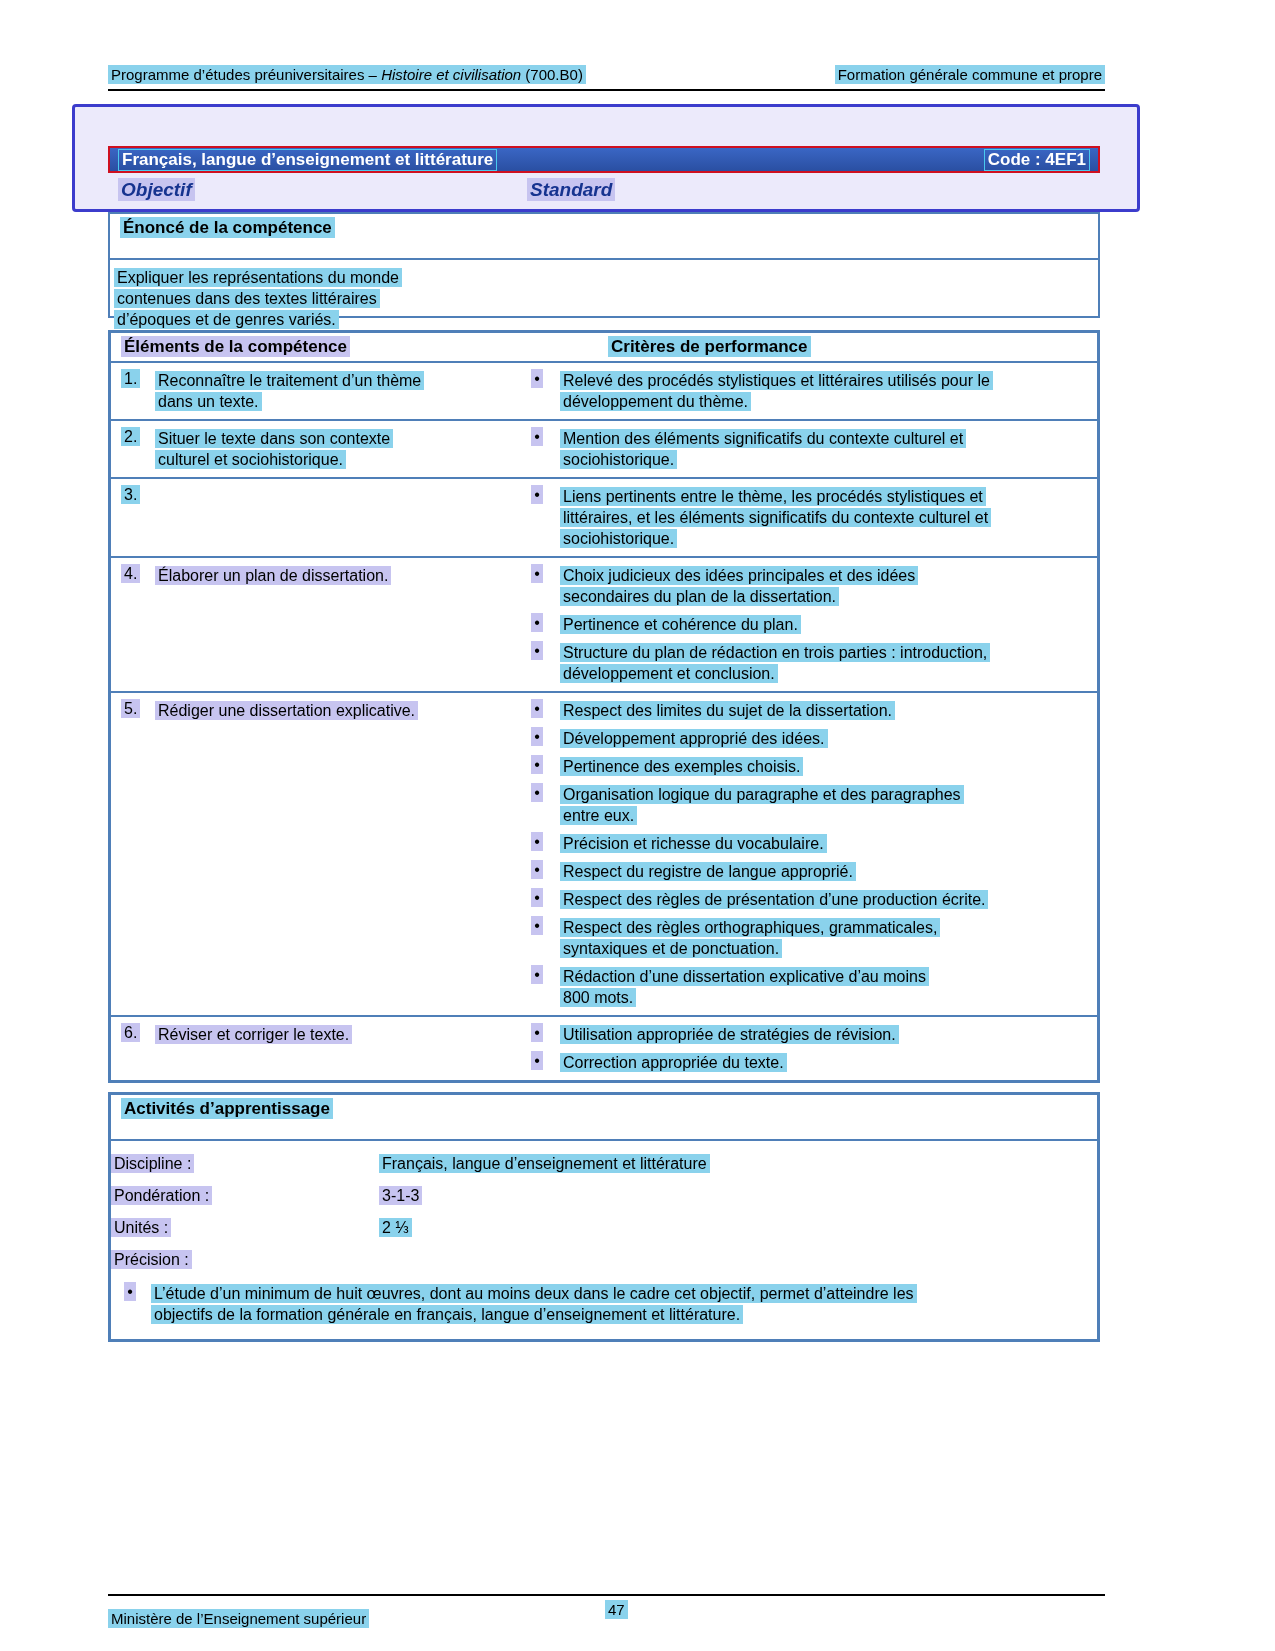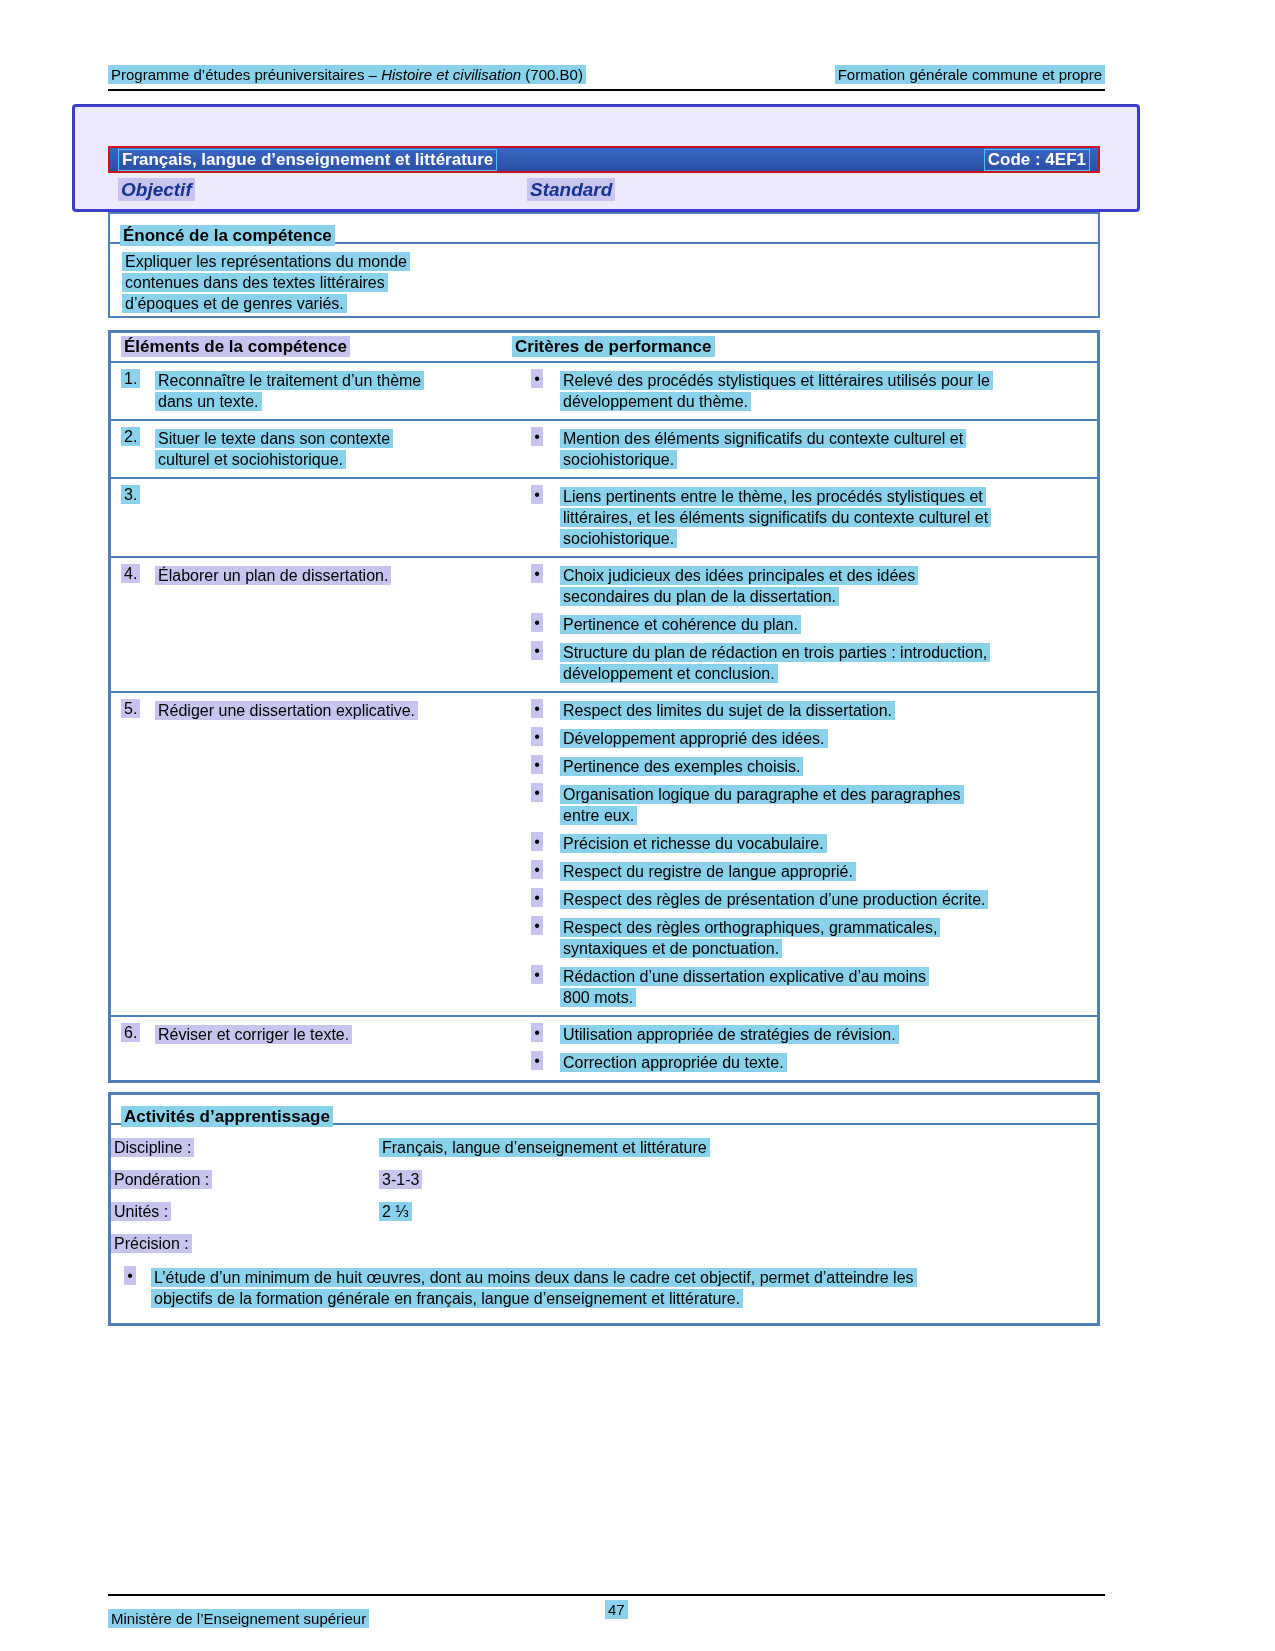--- a/index.html
+++ b/index.html
@@ -40,32 +40,32 @@
   }
   .col-labels .obj{margin-left:10px;}
   .col-labels .std{position:absolute;left:419px;}
 
   
   .enonce-table{
     position:absolute;left:108px;top:212px;width:992px;height:106px;
     box-sizing:border-box;border:2px solid var(--table_border,#4f7fb8);background:#fff;
   }
   .t-header{
-    padding:12px 10px;border-bottom:2px solid var(--table_border,#4f7fb8);
-    font-weight:bold;font-size:17px;height:30px;box-sizing:border-box;
-  }
-  .enonce-body{padding:7px 12px;}
+    padding:4px 10px;border-bottom:2px solid var(--table_border,#4f7fb8);
+    font-weight:bold;font-size:17px;height:46px;box-sizing:border-box;
+  }
+  .enonce-body{padding:7px 4px;}
 
   .elements-table{
     position:absolute;left:108px;top:330px;width:992px;
     box-sizing:border-box;border:3px solid var(--table_border,#4f7fb8);background:#fff;
   }
   .elements-head{display:flex;font-weight:bold;font-size:17px;
     border-bottom:2px solid var(--table_border,#4f7fb8);padding:4px 0;height:30px;box-sizing:border-box;}
-  .elements-head .h-left{width:401px;padding-left:10px;box-sizing:border-box;}
+  .elements-head .h-left{width:497px;padding-left:10px;box-sizing:border-box;}
   .elements-head .h-right{flex:1;}
   .el-row{display:flex;font-size:16px;}
   .el-row + .el-row{border-top:2px solid var(--table_border,#4f7fb8);}
   .col-el{width:419px;box-sizing:border-box;padding:7px 6px 7px 10px;}
   .col-cr{flex:1;padding:7px 10px 7px 0;}
   .el-flex{display:flex;}
   .num{width:34px;flex:0 0 34px;}
   .crit{display:flex;}
   .crit + .crit{margin-top:7px;}
   .crit-bullet{flex:0 0 14px;margin-right:16px;text-align:center;}

